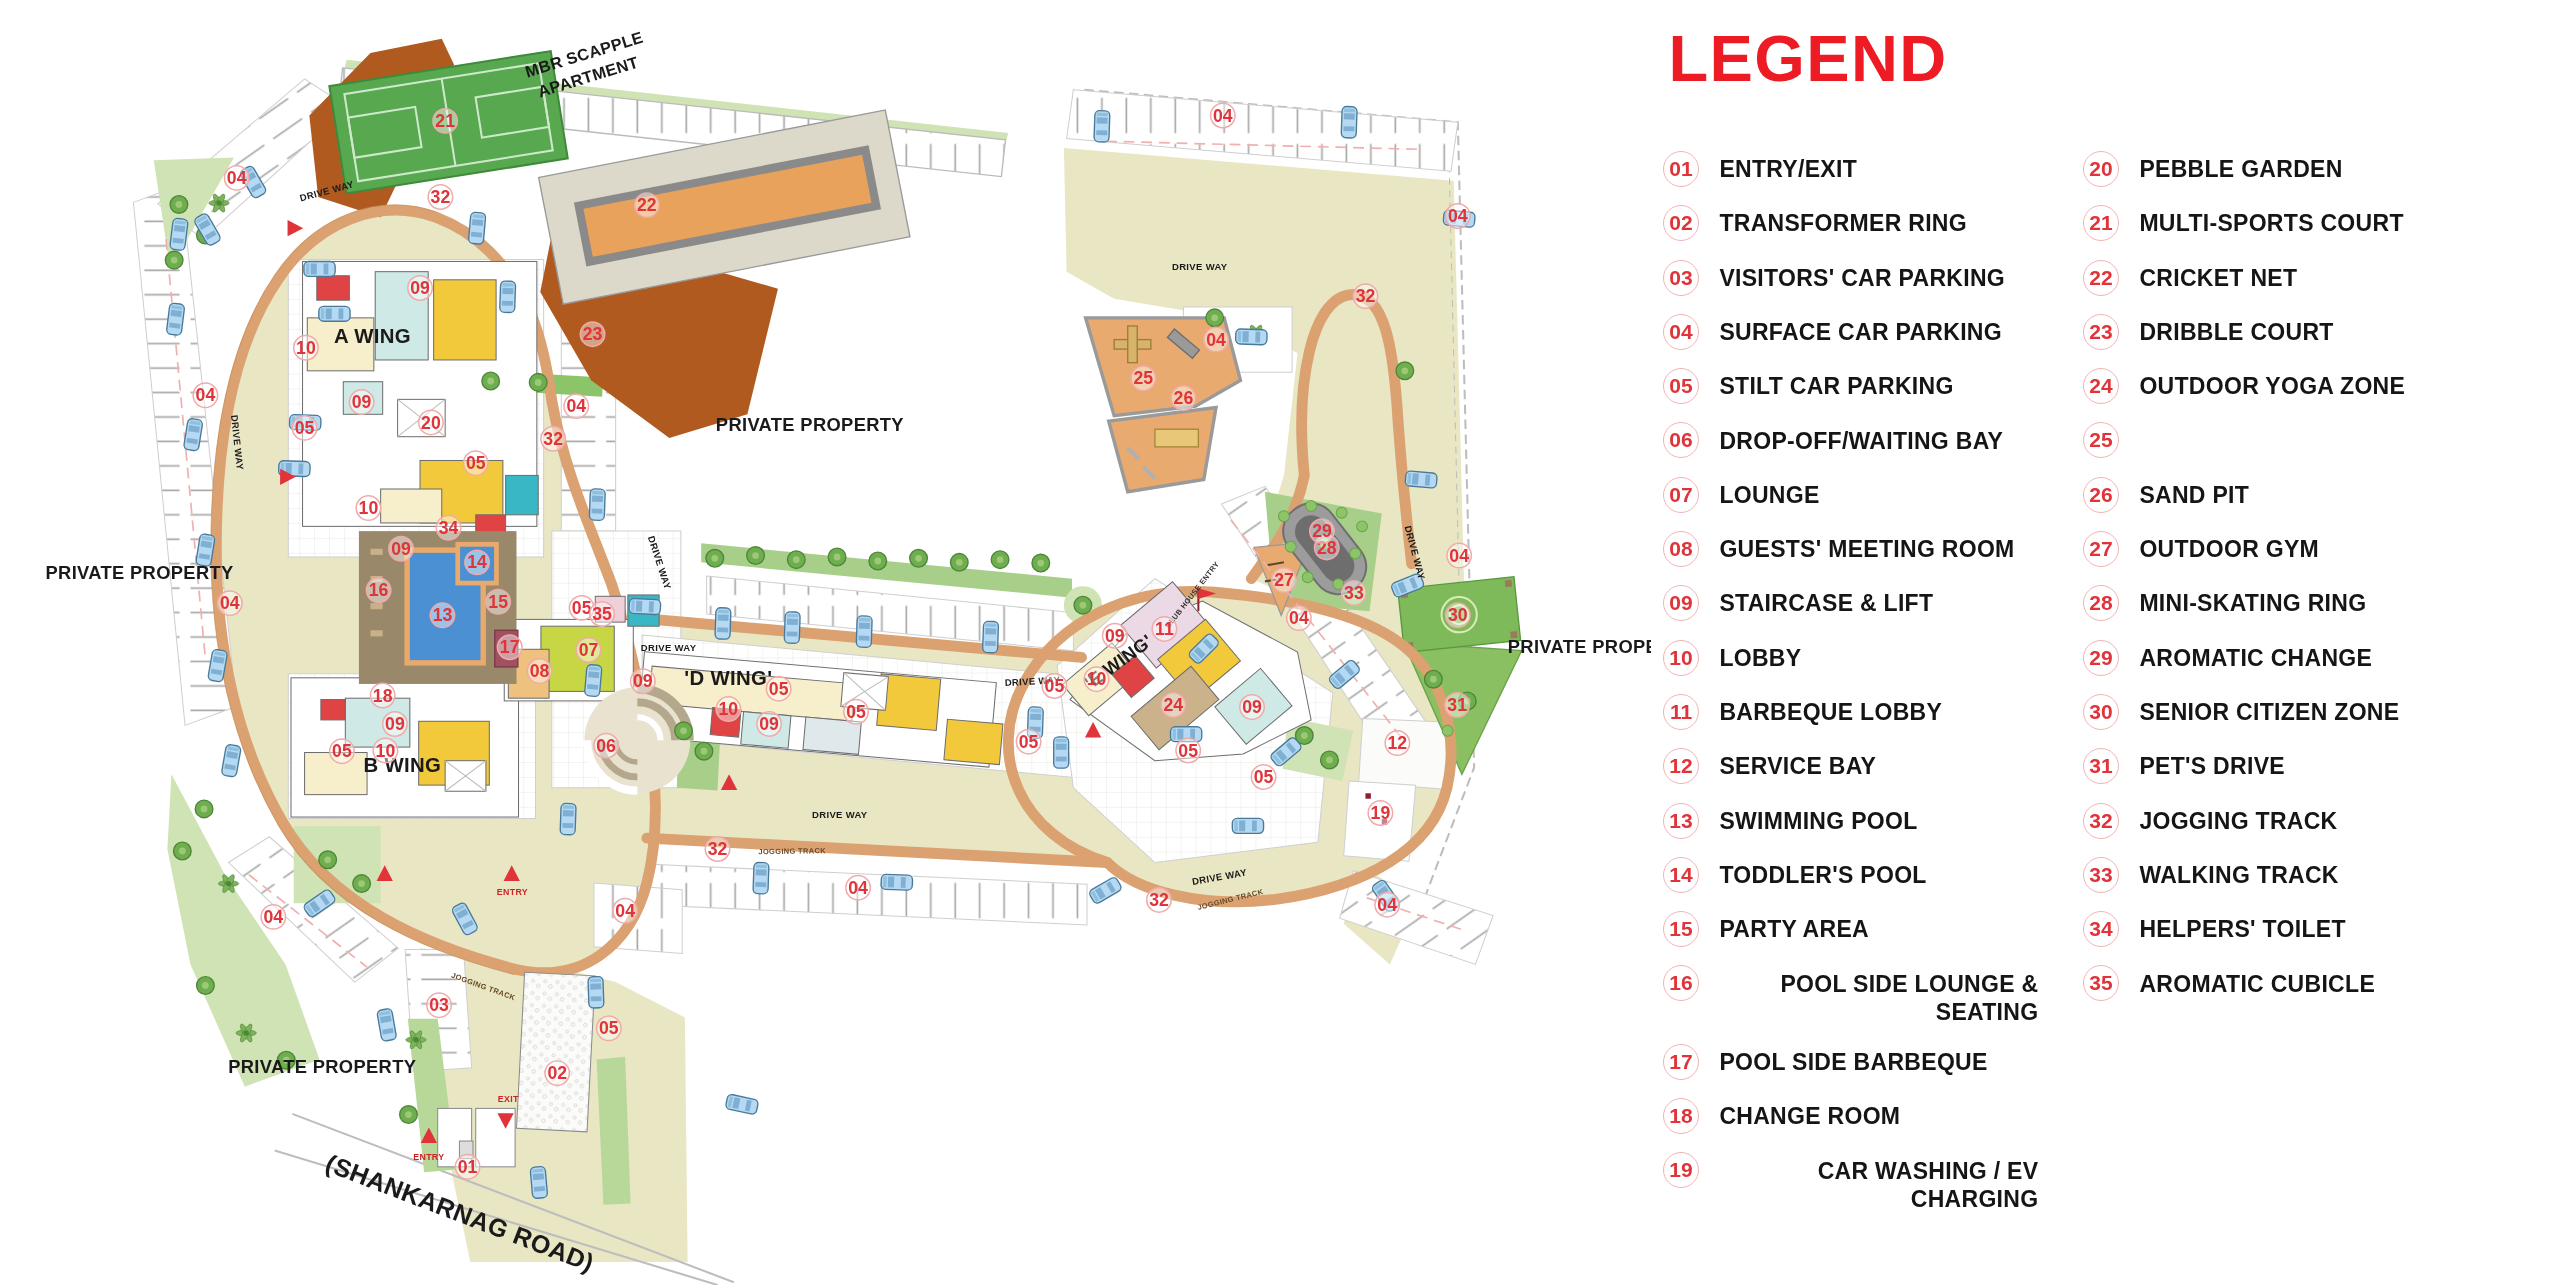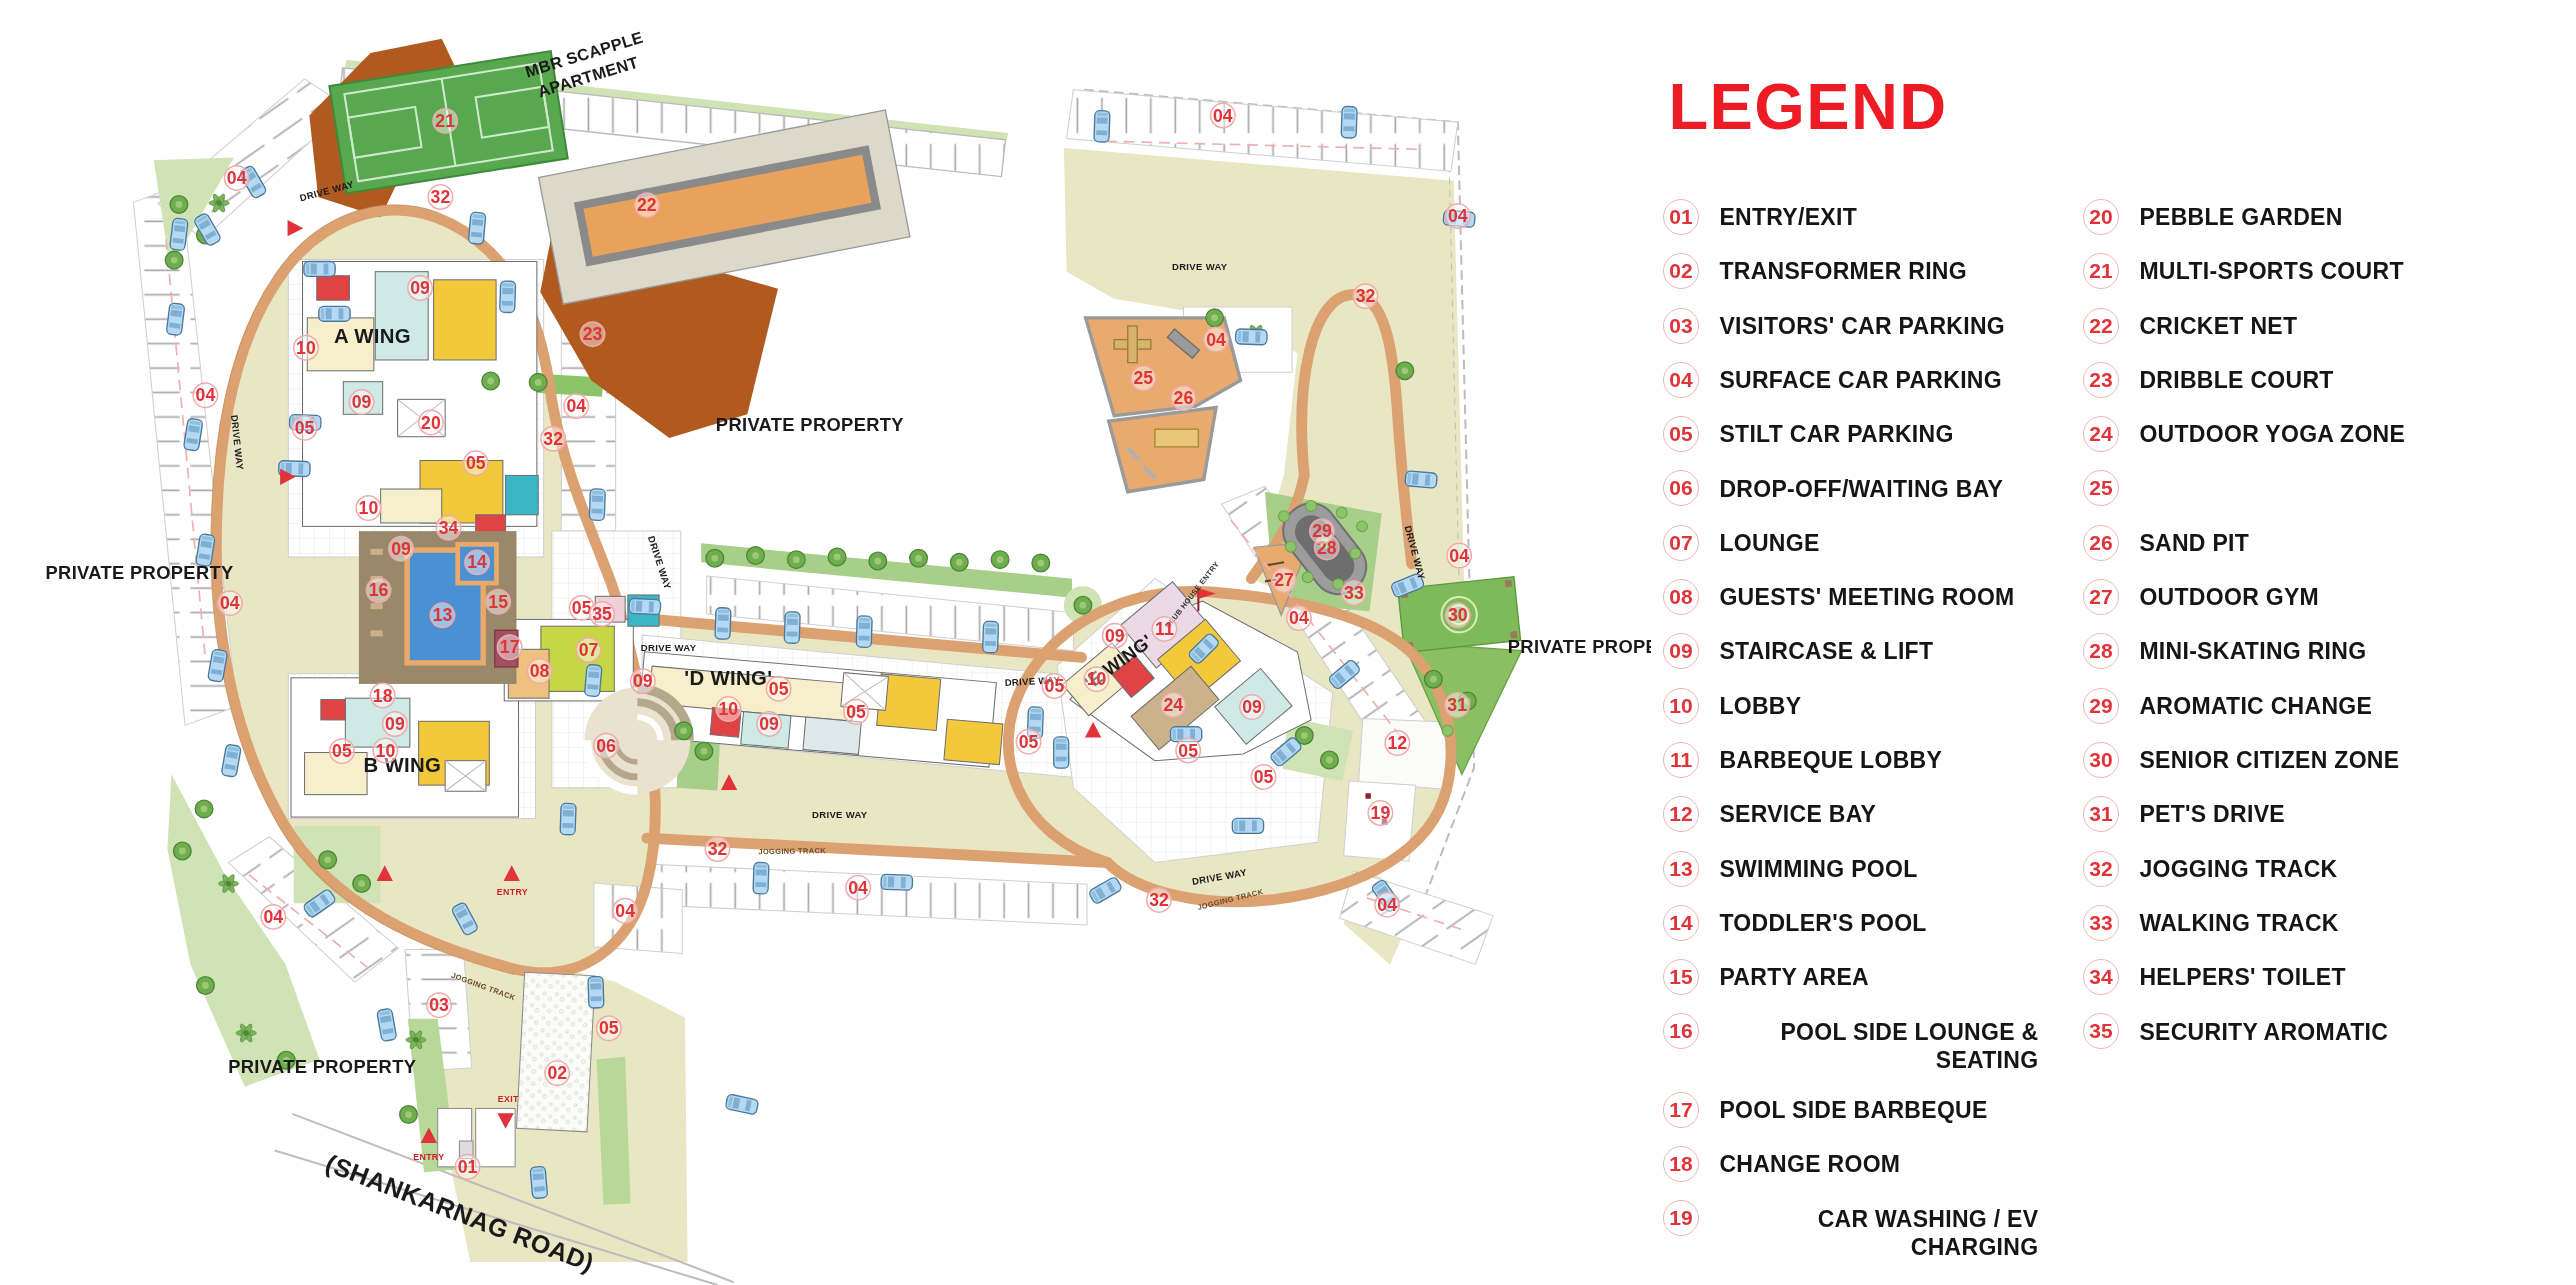--- a/index.html
+++ b/index.html
@@ -1,18 +1,18 @@
 <!DOCTYPE html>
 <html style="font-size:11px"><head>
 <meta charset="utf-8">
 <style>
   html,body{margin:0;padding:0;background:#ffffff;}
   body{width:2576px;height:1285px;position:relative;font-family:"Liberation Sans",sans-serif;overflow:hidden;}
   #map-wrap{position:absolute;left:0;top:0;width:1651px;height:1285px;}
-  #legend{position:absolute;left:1663px;top:26px;width:904px;margin-top:48px;}
+  #legend{position:absolute;left:1663px;top:26px;width:904px;}
   #legend .lg-title{font-size:65px;font-weight:800;color:#ed1c24;letter-spacing:1.4px;line-height:1;margin:0 0 60px 5.4px;}
   .lg-cols{display:flex;flex-direction:row;}
   .lg-col{display:flex;flex-direction:column;}
   .lg-col.c1{width:420px;}
   .lg-col.c2{width:476px;}
   .lg-row{display:flex;align-items:flex-start;margin-bottom:18.3px;min-height:36px;}
   .lg-num{flex:0 0 auto;width:34px;height:34px;border:1.4px solid #f3b3b3;border-radius:50%;
           color:#e0333a;font-size:21px;font-weight:700;display:flex;align-items:center;justify-content:center;margin-right:20.4px;}
   .lg-label{font-size:23px;font-weight:700;color:#151515;line-height:28px;padding-top:4.1px;max-width:319px;letter-spacing:0.3px;text-align:right;}
   svg text{font-family:"Liberation Sans",sans-serif;}
@@ -886,18 +886,18 @@
         <div class="lg-row">
           <span class="lg-num">33</span>
           <span class="lg-label">WALKING TRACK</span>
         </div>
         <div class="lg-row">
           <span class="lg-num">34</span>
           <span class="lg-label">HELPERS' TOILET</span>
         </div>
         <div class="lg-row">
           <span class="lg-num">35</span>
-          <span class="lg-label">SECURITY AROMATIC</span>
+          <span class="lg-label">AROMATIC CUBICLE</span>
         </div>
       </div>
   </div>
 </div>
 
 
 </body></html>

